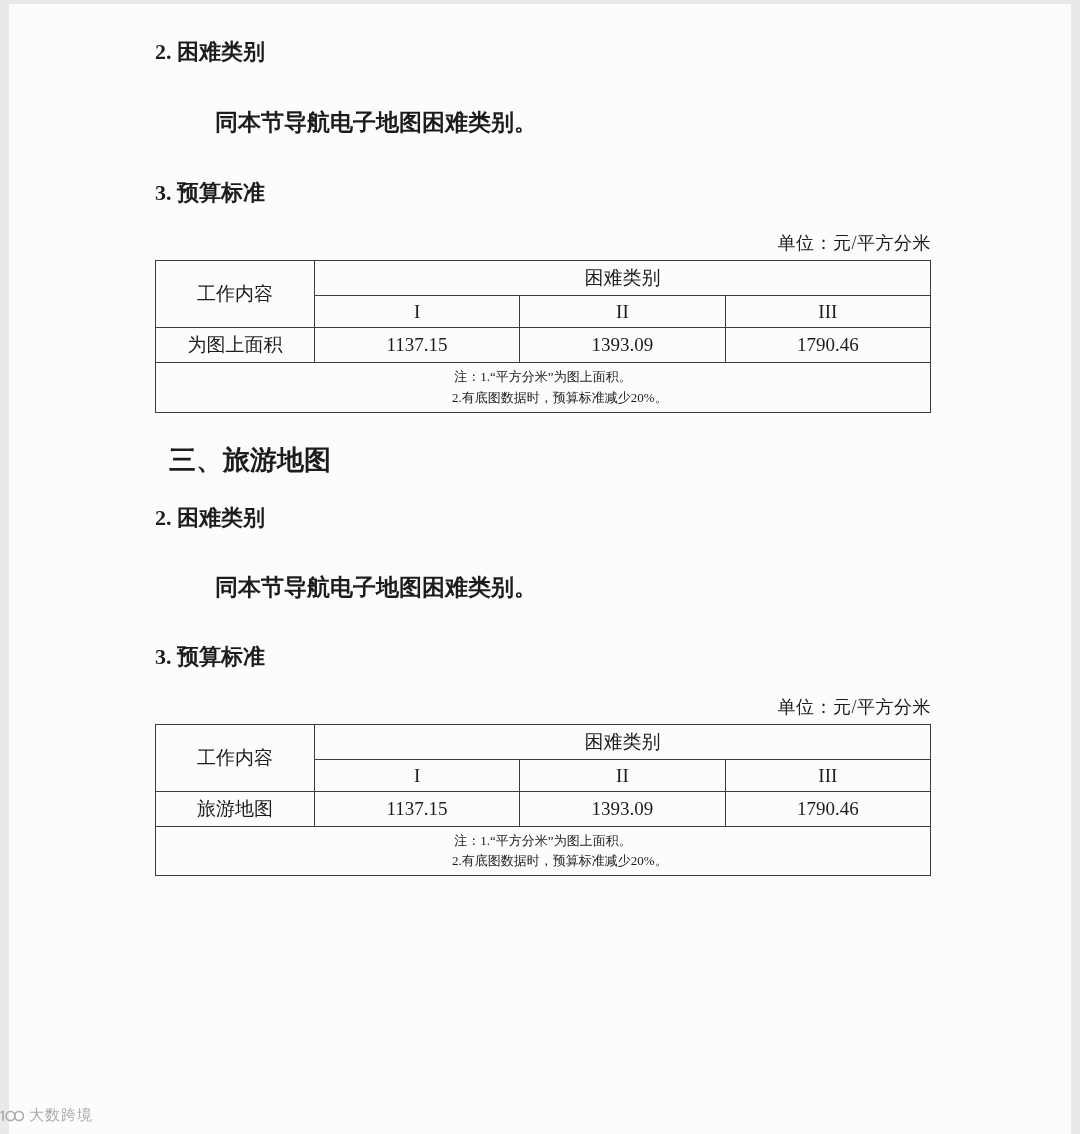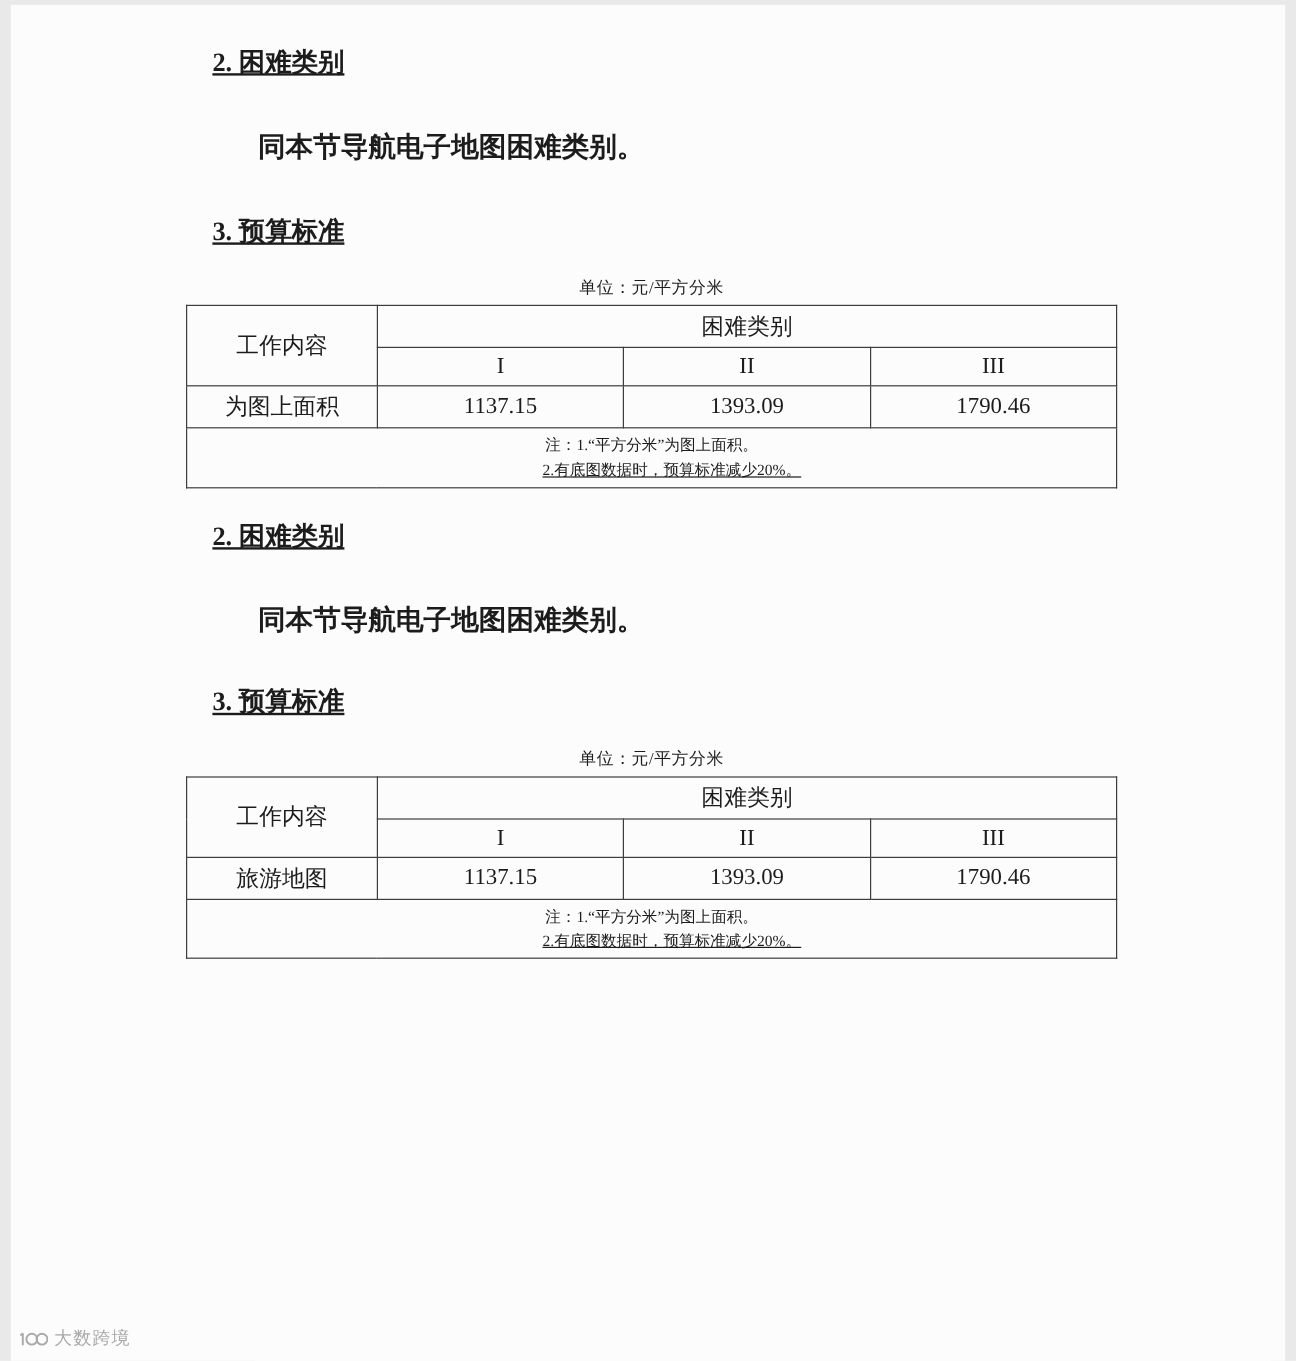--- a/index.html
+++ b/index.html
@@ -15,22 +15,21 @@
     position: absolute;
     top: 4px; left: 9px; right: 9px; bottom: 0;
     background: #fcfcfc;
     padding: 26px 140px 0 146px;
   }
   .sub-heading {
     font-family: "Liberation Serif", serif;
     font-weight: bold;
     font-size: 22px;
     line-height: 1.3;
-    margin-left: 22px;
-    text-decoration: underline;
+    margin-left: 0;
   }
   .main-heading {
     font-family: "Liberation Sans", sans-serif;
     font-weight: bold;
     font-size: 27px;
     line-height: 1.3;
     margin-left: 14px;
     margin-top: 30px;
   }
   .para {
@@ -48,22 +47,22 @@
     margin-left: 2px;
     margin-right: 0;
   }
   .mt8  { margin-top: 8px; }
   .mt22 { margin-top: 22px; }
   .mt26 { margin-top: 26px; }
   .mt30 { margin-top: 30px; }
   .mt38 { margin-top: 38px; }
   .mt40 { margin-top: 40px; }
   .unit-label {
-    font-size: 14px;
-    text-align: center;
+    font-size: 18px;
+    text-align: right;
     margin-top: 24px;
     margin-bottom: 5px;
     letter-spacing: 0.5px;
   }
   table.budget-table {
     width: 100%;
     border-collapse: collapse;
     font-size: 19px;
     table-layout: fixed;
   }
@@ -74,24 +73,24 @@
     padding: 4px 6px;
     height: 32px;
   }
   table.budget-table col.c1 { width: 20.5%; }
   td.note-cell {
     text-align: left;
     font-size: 13px;
     padding: 6px 10px 10px 10px;
     line-height: 1.55;
   }
-  .note-line2 { padding-left: 2.6em; text-decoration: underline; }
+  .note-line2 { padding-left: 2.6em; }
   .watermark {
     position: absolute;
-    left: 16px;
+    left: 0;
     bottom: 9px;
     display: flex;
     align-items: center;
     gap: 5px;
     color: #a9a9a9;
     font-family: "Liberation Sans", sans-serif;
     font-size: 15px;
     letter-spacing: 1px;
   }
   .watermark svg { display: block; }
@@ -134,20 +133,21 @@
       </tr>
       <tr>
         <td class="note-cell" colspan="4">
           <div>注：1.“平方分米”为图上面积。</div>
           <div class="note-line2">2.有底图数据时，预算标准减少20%。</div>
         </td>
       </tr>
     </tbody>
   </table>
 
+  <h2 class="main-heading">三、旅游地图</h2>
 
 
 
   <h3 class="sub-heading mt26">2. 困难类别</h3>
 
   <p class="para mt40">同本节导航电子地图困难类别。</p>
 
   <h3 class="sub-heading mt38">3. 预算标准</h3>
 
   <div class="unit-label">单位：元/平方分米</div>

